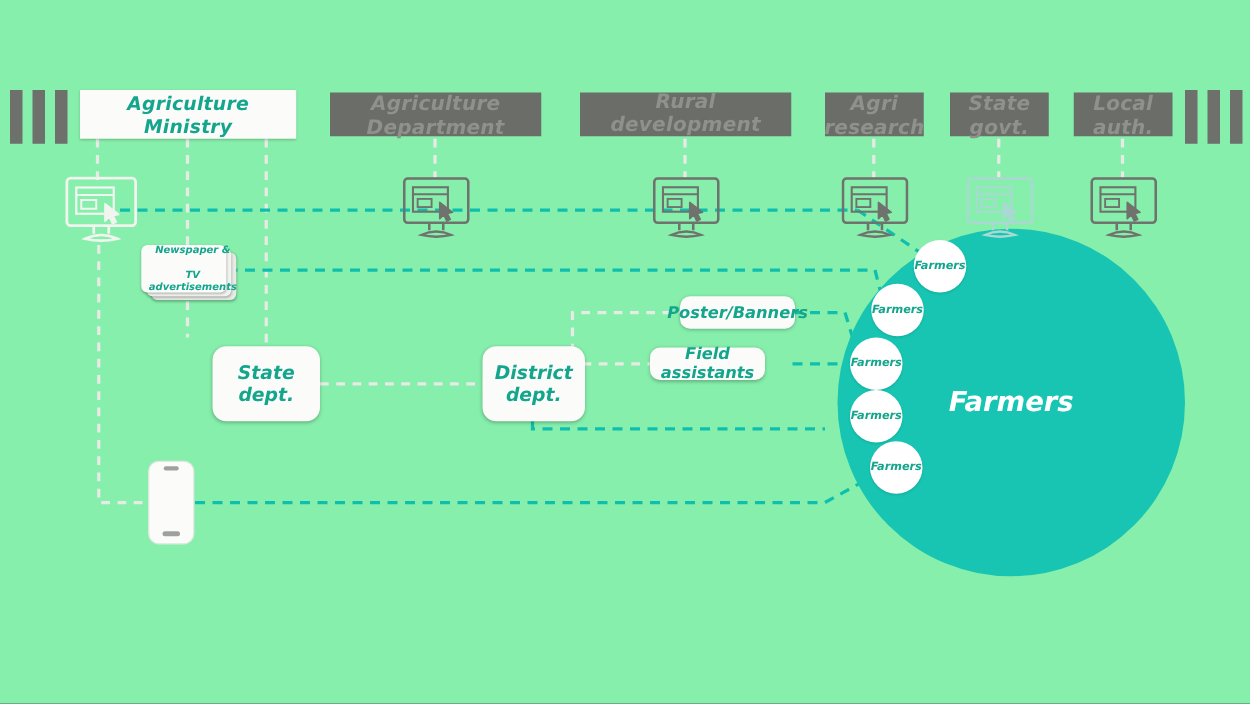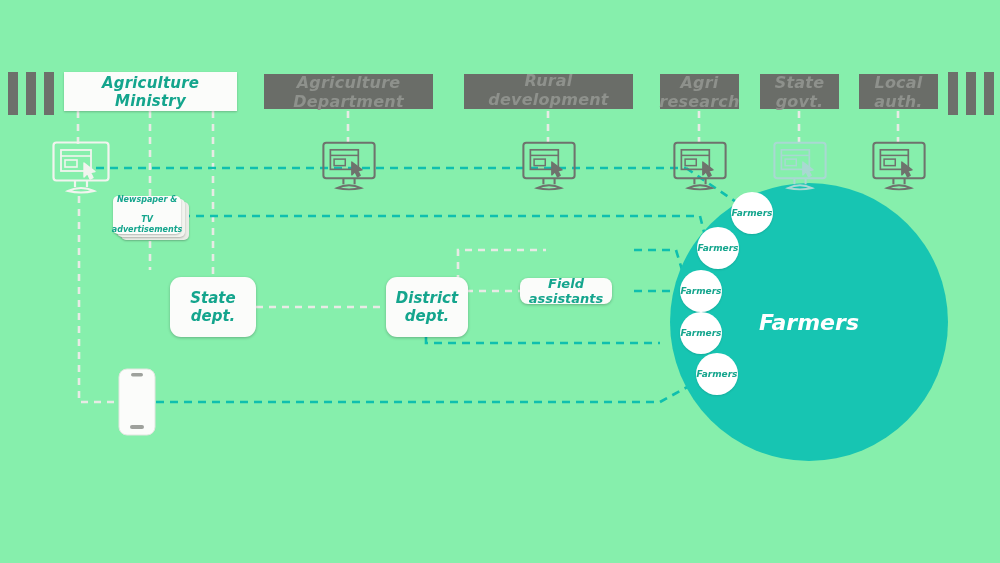--- a/index.html
+++ b/index.html
@@ -77,21 +77,20 @@
     box-shadow: 0 1px 2px rgba(0,0,0,.25);
   }
   .card-stack .sheet.s2 { background: #f2f4ef; }
   .card-stack .front {
     position: absolute;
     left: 0; top: 0;
     background: #fbfcfa;
     border-radius: 5px;
     display: flex;
     align-items: center;
-    justify-content: center;
     box-shadow: 0 1px 2px rgba(0,0,0,.25);
   }
   .card-stack .front span {
     color: #14a58d;
     font-style: italic;
     font-weight: bold;
     font-size: 8px;
     line-height: 10px;
     text-align: center;
     display: block;
@@ -313,20 +312,23 @@
   </div>
 
   <div class="node big" style="left:386px; top:277px; width:82px; height:60px;">
     <span>District dept.</span>
   </div>
 
   <div class="node big" style="left:170px; top:277px; width:86px; height:60px;">
     <span>State dept.</span>
   </div>
 
+  <div class="node med" style="left:544px; top:237px; width:92px; height:26px;">
+    <span>Poster/Banners</span>
+  </div>
 
   <div class="node med" style="left:520px; top:278px; width:92px; height:26px;">
     <span>Field assistants</span>
   </div>
 
   <div class="icon-phone" style="left:118px; top:368px; width:38px; height:68px;">
     <svg viewBox="0 0 38 68" width="38" height="68">
       <rect x="1" y="1" width="36" height="66" rx="8" fill="#fbfcfa" stroke="#e3e6e0" stroke-width="1"></rect>
       <rect x="13" y="5" width="12" height="3.4" rx="1.7" fill="#9ea19c"></rect>
       <rect x="12" y="57" width="14" height="4" rx="2" fill="#9ea19c"></rect>

